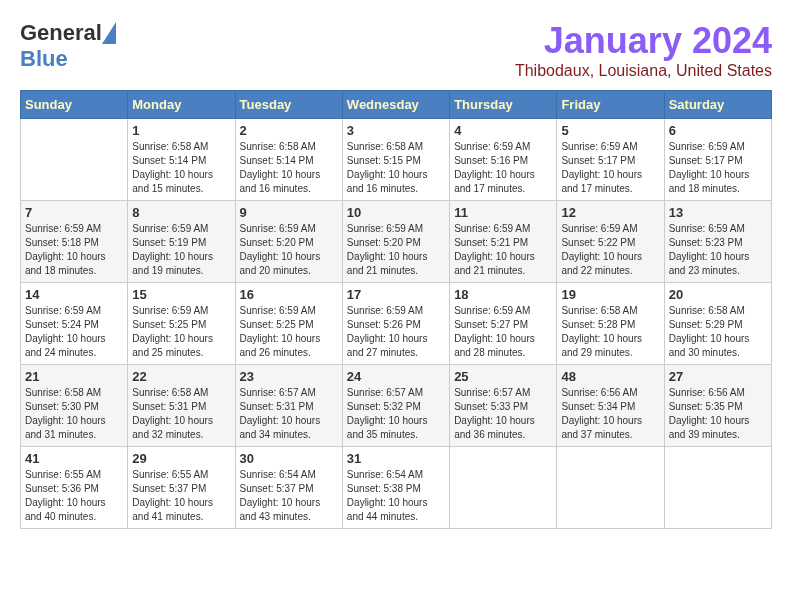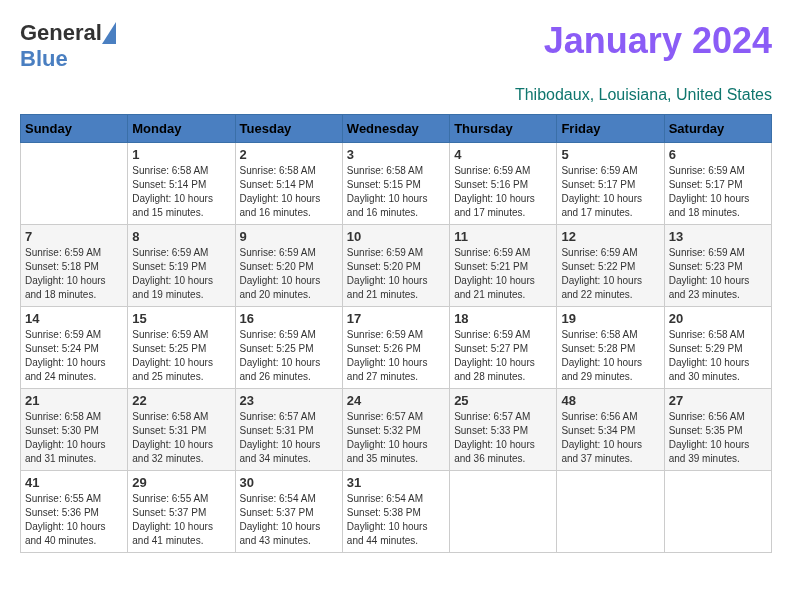--- a/index.html
+++ b/index.html
@@ -24,31 +24,30 @@
     .title-section {
       text-align: right;
     }
     .month-title {
       font-size: 36px;
       font-weight: bold;
       color: #8b5cf6;
     }
     .location-title {
       font-size: 16px;
-      color: #0f766e;
-      margin-top: 24px;
+      color: #7f1d1d;
     }
     table {
       width: 100%;
       border-collapse: collapse;
       table-layout: fixed;
     }
     thead tr th {
       background-color: #4a7fc1;
-      color: #000000;
+      color: #fef9c3;
       font-size: 13px;
       font-weight: bold;
       padding: 6px 4px;
       text-align: left;
       border: 1px solid #3a6fa8;
     }
     tbody tr td {
       border: 1px solid #ccc;
       vertical-align: top;
       padding: 4px 4px;

